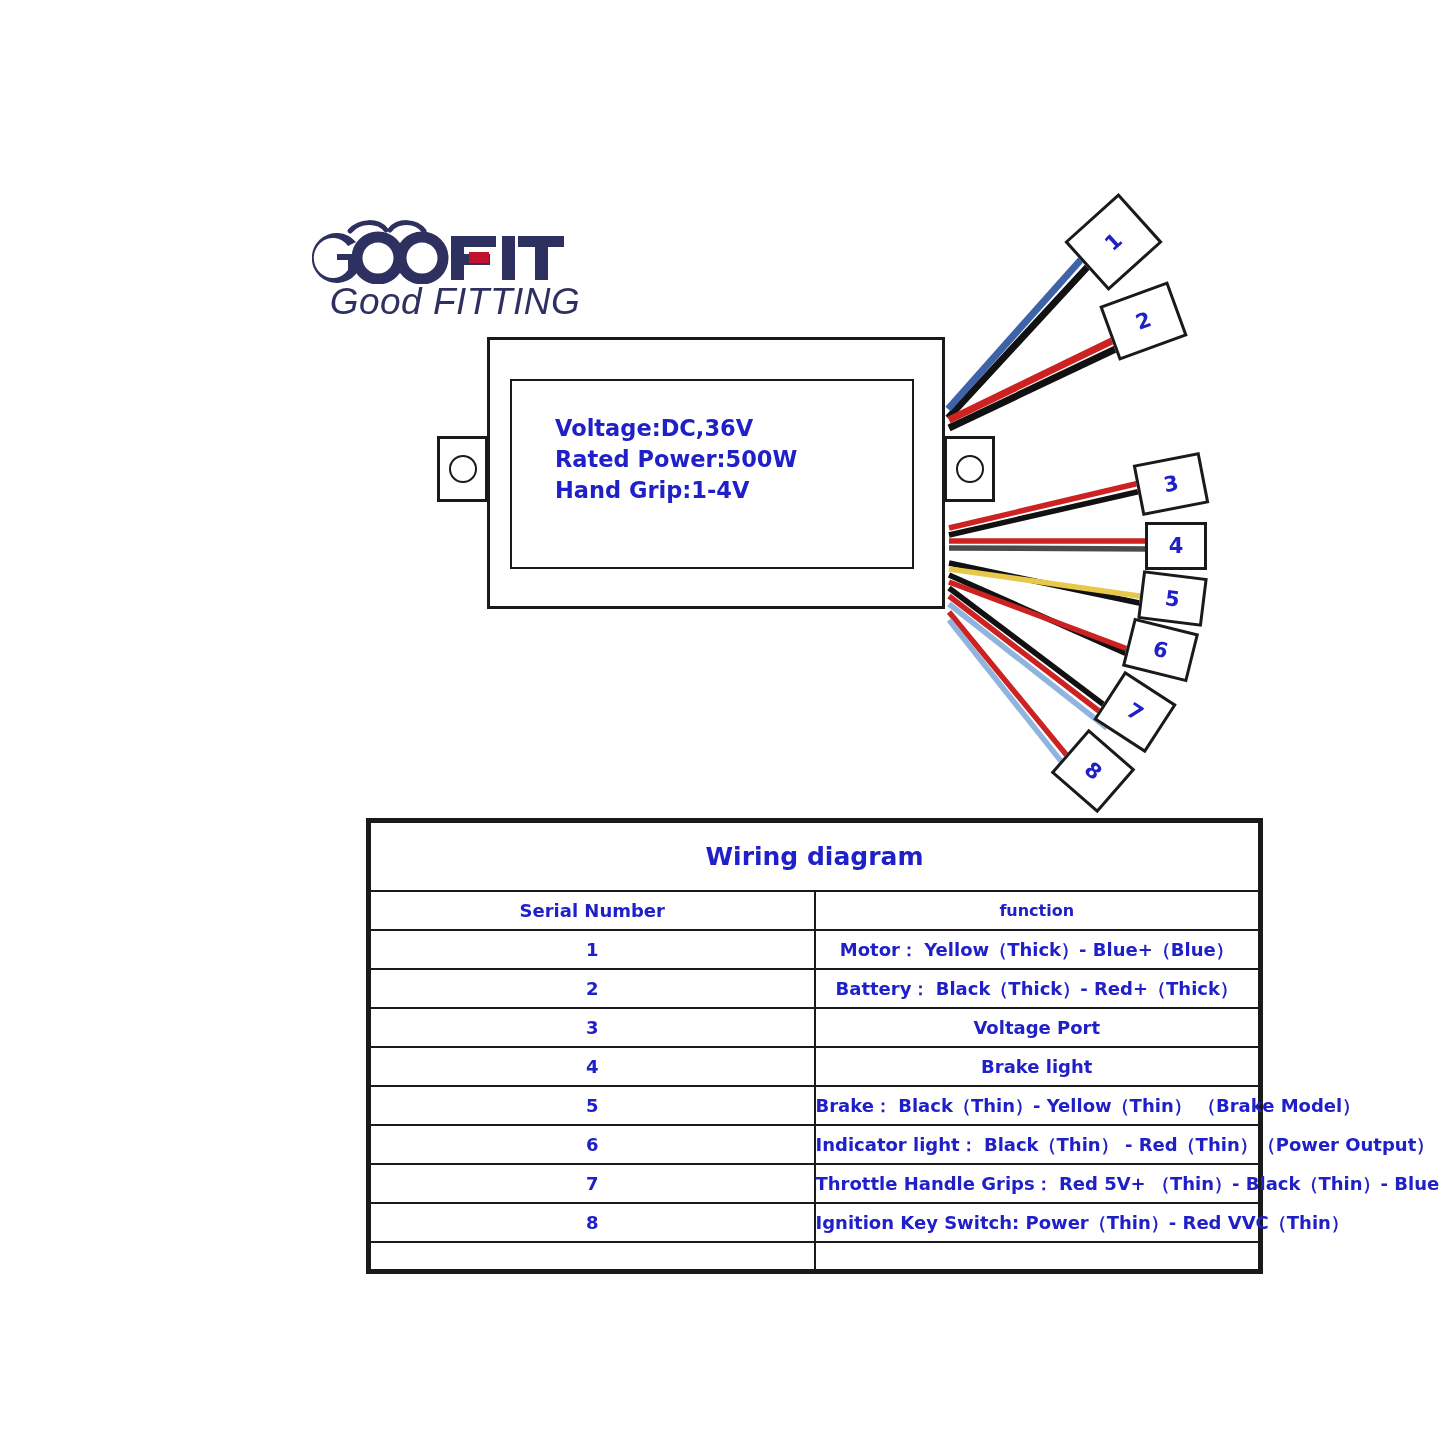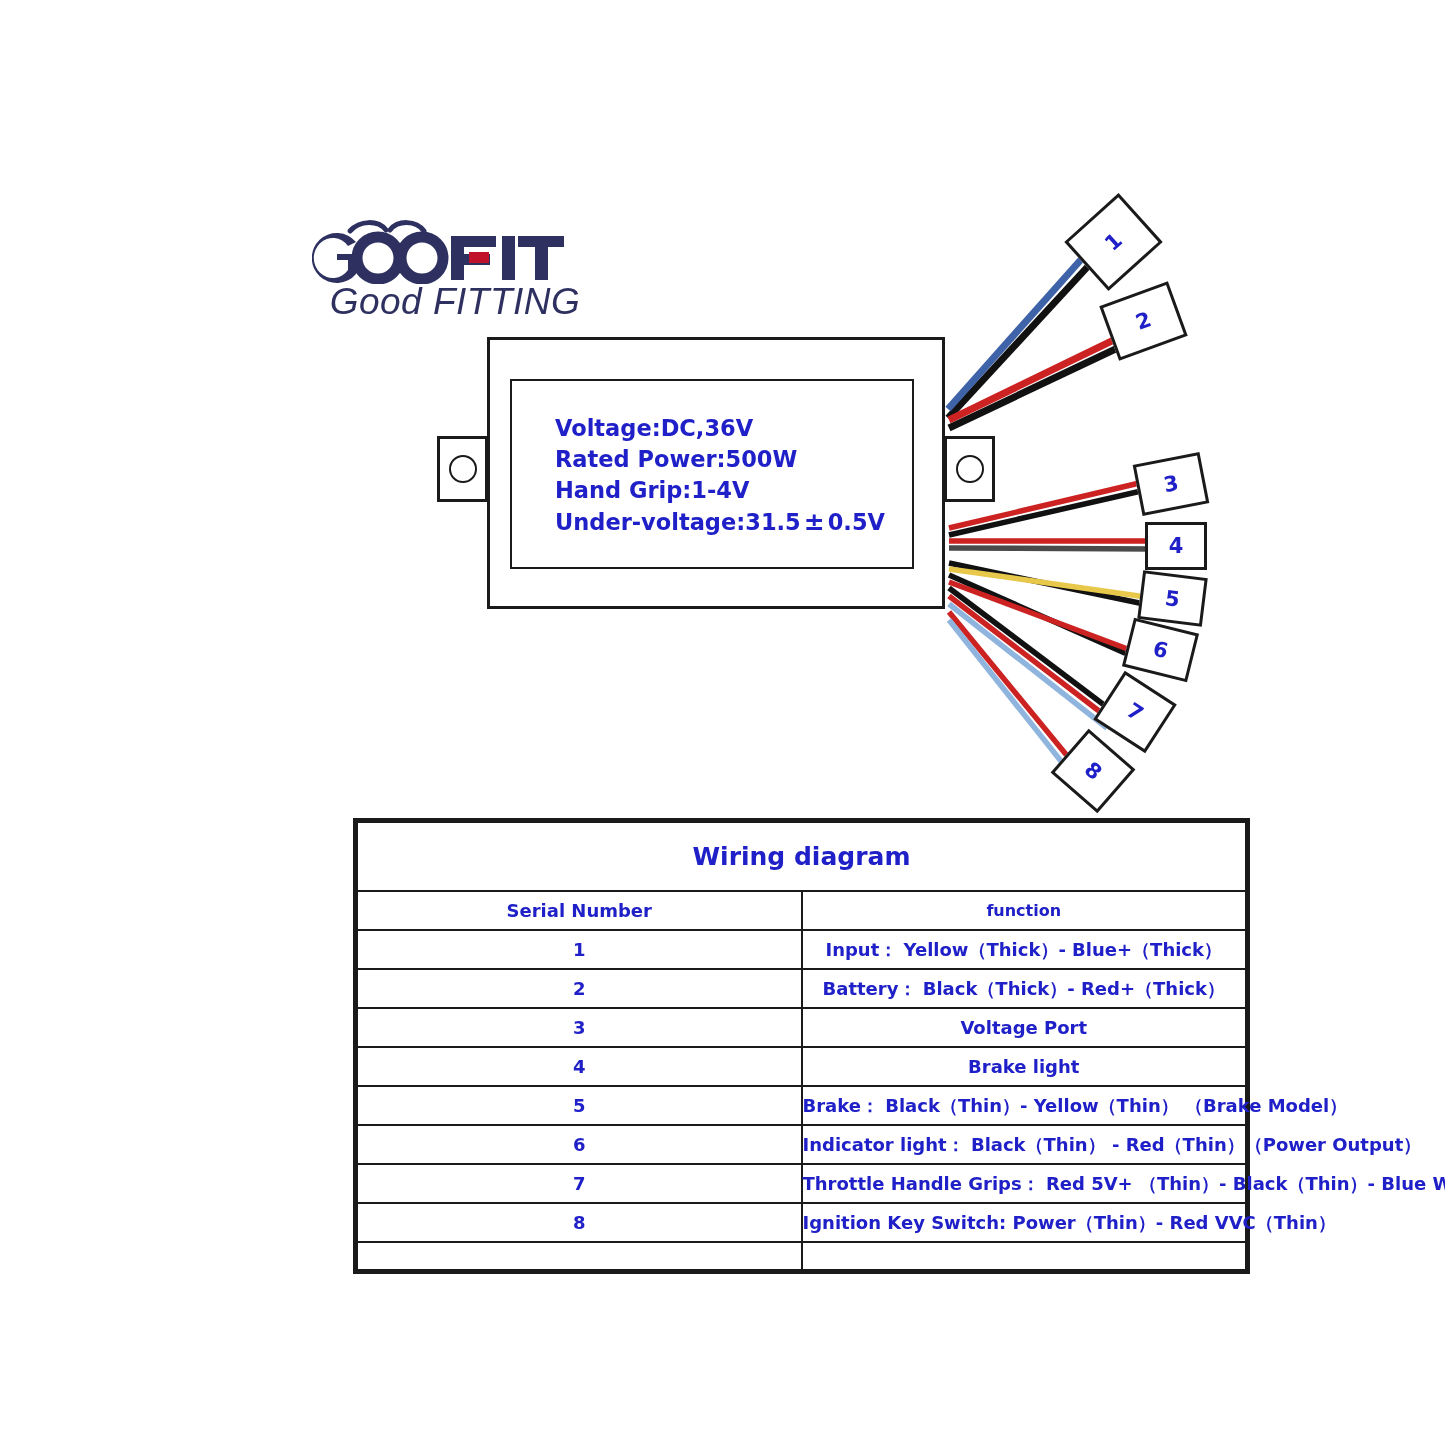--- a/index.html
+++ b/index.html
@@ -141,21 +141,21 @@
     font-weight: bold;
     font-size: 21px;
     display: flex;
     align-items: center;
     justify-content: center;
   }
 
   
   #wiring-table {
     position: absolute;
-    left: 353px;
+    left: 366px;
     top: 818px;
     width: 897px;
     border: 3px solid #1a1a1a;
     box-sizing: border-box;
     border-collapse: collapse;
     background: #ffffff;
   }
   #wiring-table table {
     width: 100%;
     border-collapse: collapse;
@@ -274,21 +274,20 @@
       <div class="mount-hole"></div>
     </div>
     <div class="mount-tab" id="mount-tab-right">
       <div class="mount-hole"></div>
     </div>
     <div id="controller-inner"></div>
     <div id="spec-text">
       <div>Voltage:DC,36V</div>
       <div>Rated Power:500W</div>
       <div>Hand Grip:1-4V</div>
-      <div><span>Under-voltage:31.5</span><span class="pm-sign">±</span><span>0.5V</span></div>
     </div>
   </div>
 
   <div class="num-box" style="left:1077px; top:209px; width:73px; height:66px; transform:rotate(-42deg);">
     <span>1</span>
   </div>
   <div class="num-box" style="left:1107px; top:292px; width:73px; height:58px; transform:rotate(-20deg);">
     <span>2</span>
   </div>
   <div class="num-box" style="left:1137px; top:458px; width:68px; height:52px; transform:rotate(-11deg);">
@@ -315,21 +314,21 @@
       <tbody>
         <tr>
           <td class="title-cell" colspan="2">Wiring diagram</td>
         </tr>
         <tr>
           <td class="head-cell sn-cell">Serial Number</td>
           <td class="head-cell">function</td>
         </tr>
         <tr>
           <td class="sn-cell">1</td>
-          <td class="fn-cell">Input： Yellow（Thick）- Blue+（Thick）</td>
+          <td class="fn-cell">Motor： Yellow（Thick）- Blue+（Blue）</td>
         </tr>
         <tr>
           <td class="sn-cell">2</td>
           <td class="fn-cell">Battery： Black（Thick）- Red+（Thick）</td>
         </tr>
         <tr>
           <td class="sn-cell">3</td>
           <td class="fn-cell">Voltage Port</td>
         </tr>
         <tr>

